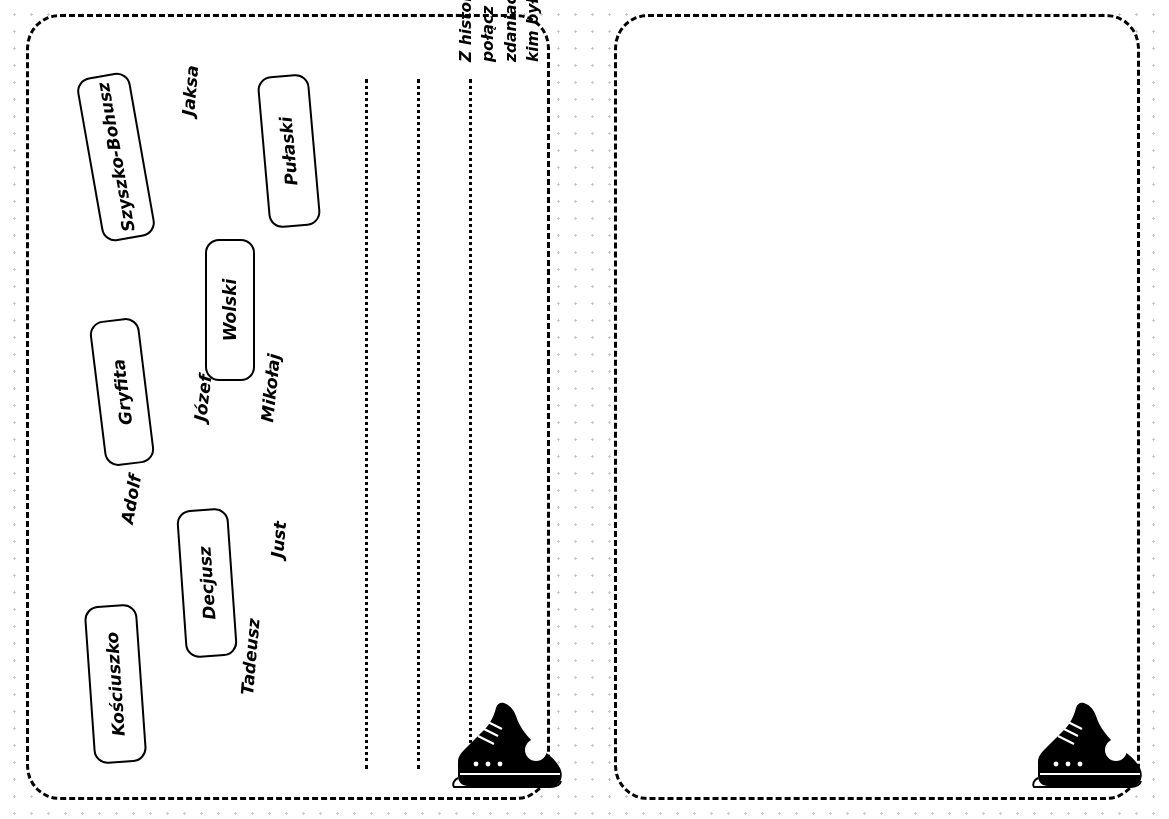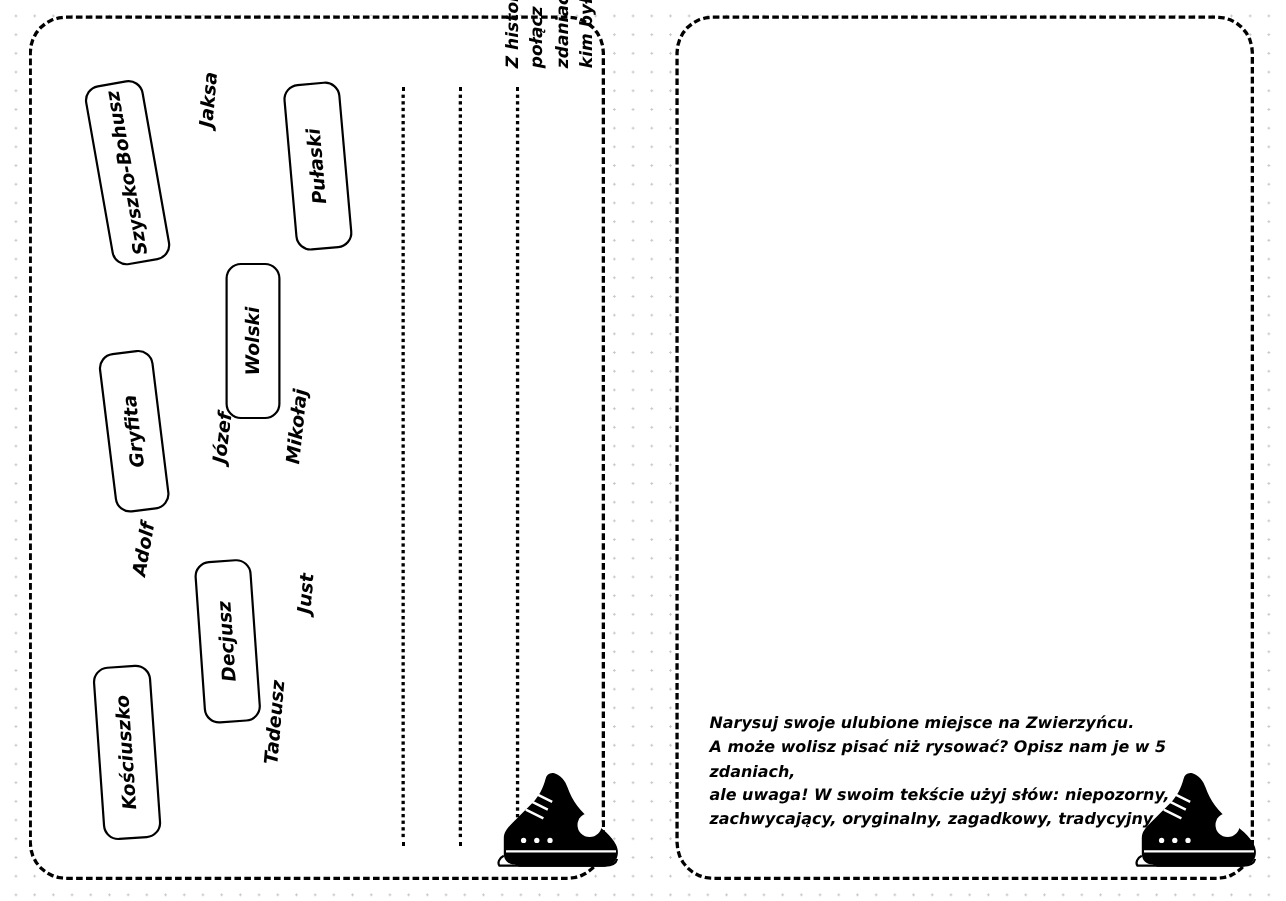--- a/index.html
+++ b/index.html
@@ -152,24 +152,20 @@
   </div>
 
   <div id="left-instructions">Z historią Przegorzał i Zwierzyńca związanych jest wielu znanych krakowian,
 połącz ich imiona z nazwiskami. Wybierz jedną osobę i napisz w dwóch zdaniach
 kim była ta osoba i czym zasłynęła</div>
 
   <div class="panel" id="panel-right">
     <div style="position:absolute; inset:0;"></div>
   </div>
 
-  <div id="right-instructions">Narysuj swoje ulubione miejsce na Zwierzyńcu.
-A może wolisz pisać niż rysować? Opisz nam je w 5 zdaniach,
-ale uwaga! W swoim tekście użyj słów: niepozorny,
-zachwycający, oryginalny, zagadkowy, tradycyjny</div>
 
   <svg class="shoe" id="shoe-left" viewBox="0 0 140 92">
     <g>
       <path d="M36 86 C30 86 26 82 26 76 L26 62 C26 56 30 52 34 48 L52 30 C58 24 62 16 64 8 C65 4 68 2 72 3 C78 5 82 10 84 16 C88 28 96 38 106 46 C116 54 124 60 128 68 C131 74 130 80 126 84 C123 87 118 88 112 88 L40 88 Z" fill="#000"></path>
       <circle cx="104" cy="50" r="11" fill="#fff"></circle>
       <path d="M28 74 L128 74" stroke="#fff" stroke-width="2" fill="none"></path>
       <circle cx="44" cy="64" r="2.4" fill="#fff"></circle>
       <circle cx="56" cy="64" r="2.4" fill="#fff"></circle>
       <circle cx="68" cy="64" r="2.4" fill="#fff"></circle>
       <path d="M46 36 L62 44 M50 28 L66 36 M54 21 L70 29" stroke="#fff" stroke-width="2.2" fill="none"></path>

